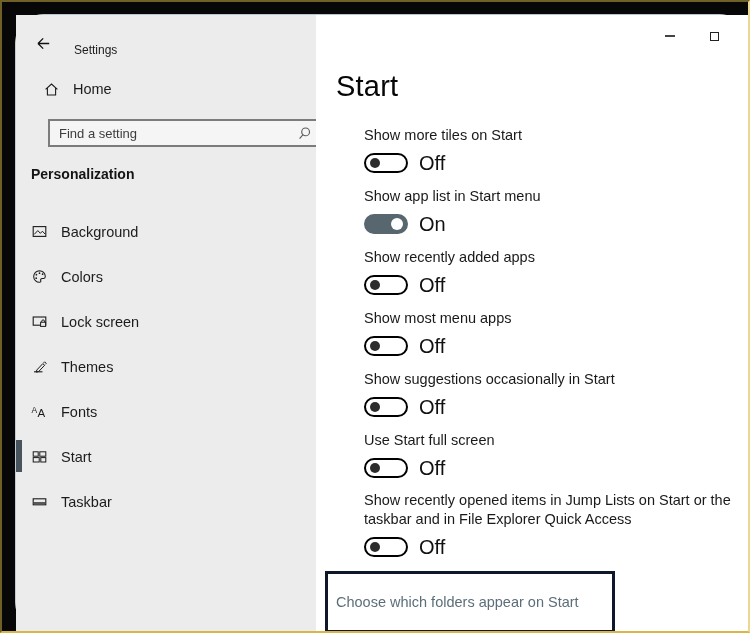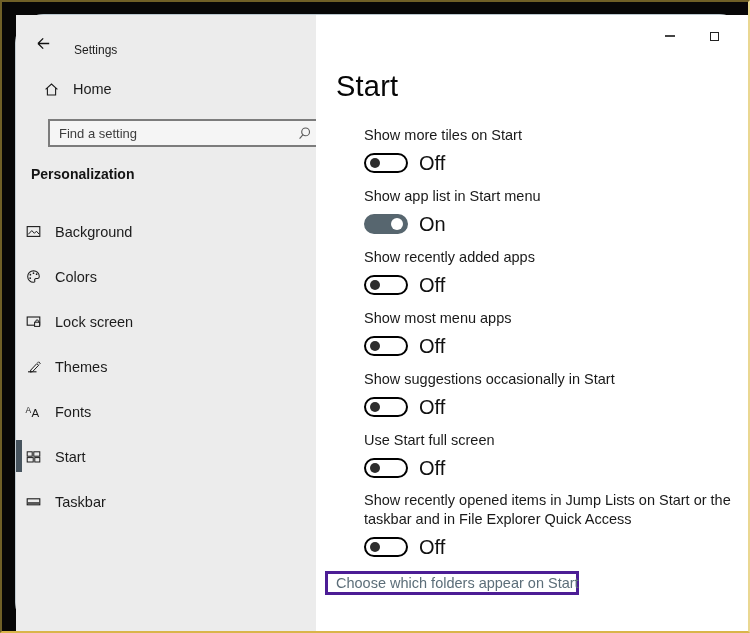--- a/index.html
+++ b/index.html
@@ -34,21 +34,21 @@
   .searchbox input { flex: 1; min-width: 0; border: none; outline: none; background: transparent;
     font-family: "Liberation Sans", sans-serif; font-size: 13px; color: #222; padding: 0 6px 0 9px; }
   .searchbox input::placeholder { color: #3d3d3d; opacity: 1; }
   .search-icon { flex: 0 0 auto; margin-right: 8px; display: flex; }
 
   .section-header { position: absolute; left: 15px; top: 151px; font-size: 14px;
     font-weight: bold; color: #141414; }
 
   .nav { position: absolute; left: 0; top: 194px; right: 0; }
   .nav-item { position: relative; height: 45px; display: flex; align-items: center;
-    padding-left: 9px; cursor: pointer; }
+    padding-left: 15px; cursor: pointer; }
   .nav-item.selected::before { content: ""; position: absolute; left: 0; top: 6px;
     width: 6px; height: 32px; background: #47545e; }
   .icon17 { width: 17px; height: 17px; flex: 0 0 auto; display: block; }
 
   
   .main { position: relative; flex: 1; background: #fff; padding: 52px 0 0 20px; }
 
   .caption-btn { position: absolute; width: 30px; height: 26px; top: 8px;
     display: flex; align-items: center; justify-content: center; cursor: pointer; }
   .btn-min { right: 63px; }
@@ -65,22 +65,22 @@
   .group.wrap .setting-label { line-height: 19px; }
   .toggle-row { display: flex; align-items: center; margin-top: 5px; height: 26px; }
   .toggle { position: relative; width: 44px; height: 20px; border: 2px solid #000;
     border-radius: 11px; background: transparent; cursor: pointer; }
   .toggle .knob { position: absolute; left: 4px; top: 50%; transform: translateY(-50%);
     width: 10px; height: 10px; border-radius: 50%; background: #2d2d2d; }
   .toggle.on { background: #57666f; border-color: #57666f; }
   .toggle.on .knob { left: auto; right: 3px; width: 12px; height: 12px; background: #fff; }
   .toggle-state { margin-left: 11px; font-size: 20px; color: #111; }
 
-  .link-box { display: inline-block; border: 3px solid #4c1d95; margin-left: -11px;
-    margin-top: 1px; padding: 0 8px; width: 254px; }
+  .link-box { display: inline-block; border: 3px solid #0f172a; margin-left: -11px;
+    margin-top: 1px; padding: 19px 8px; width: 290px; }
   .folders-link { font-size: 14.5px; color: #5c6e79; cursor: pointer; white-space: nowrap; }
 
   svg { display: block; }
 </style>
 </head>
 <body>
 
 <div class="shot">
   <div class="window">
 

